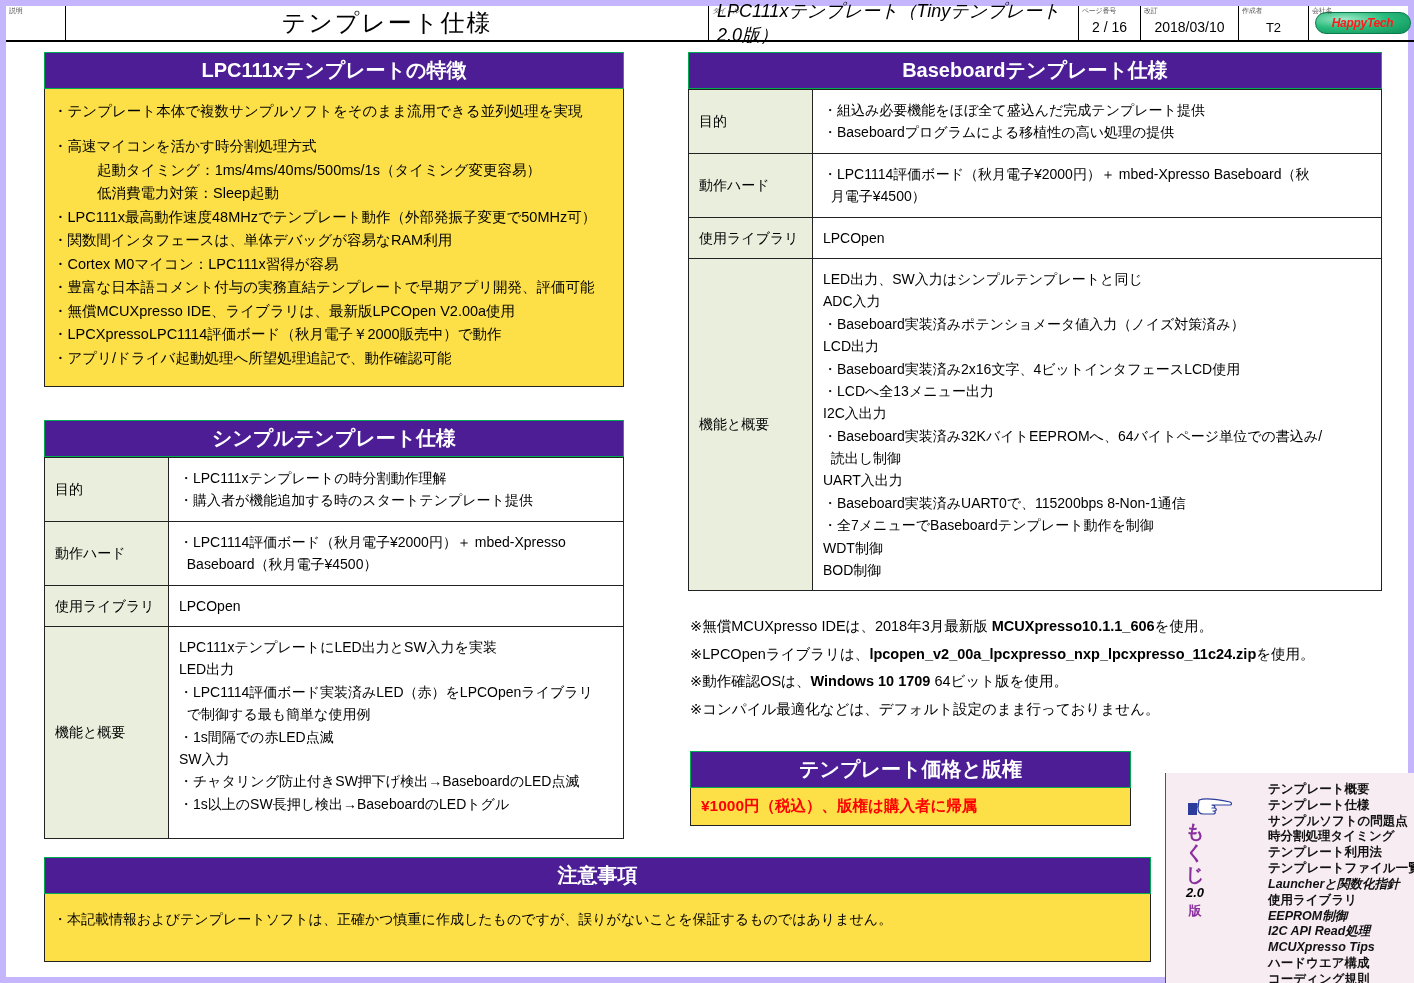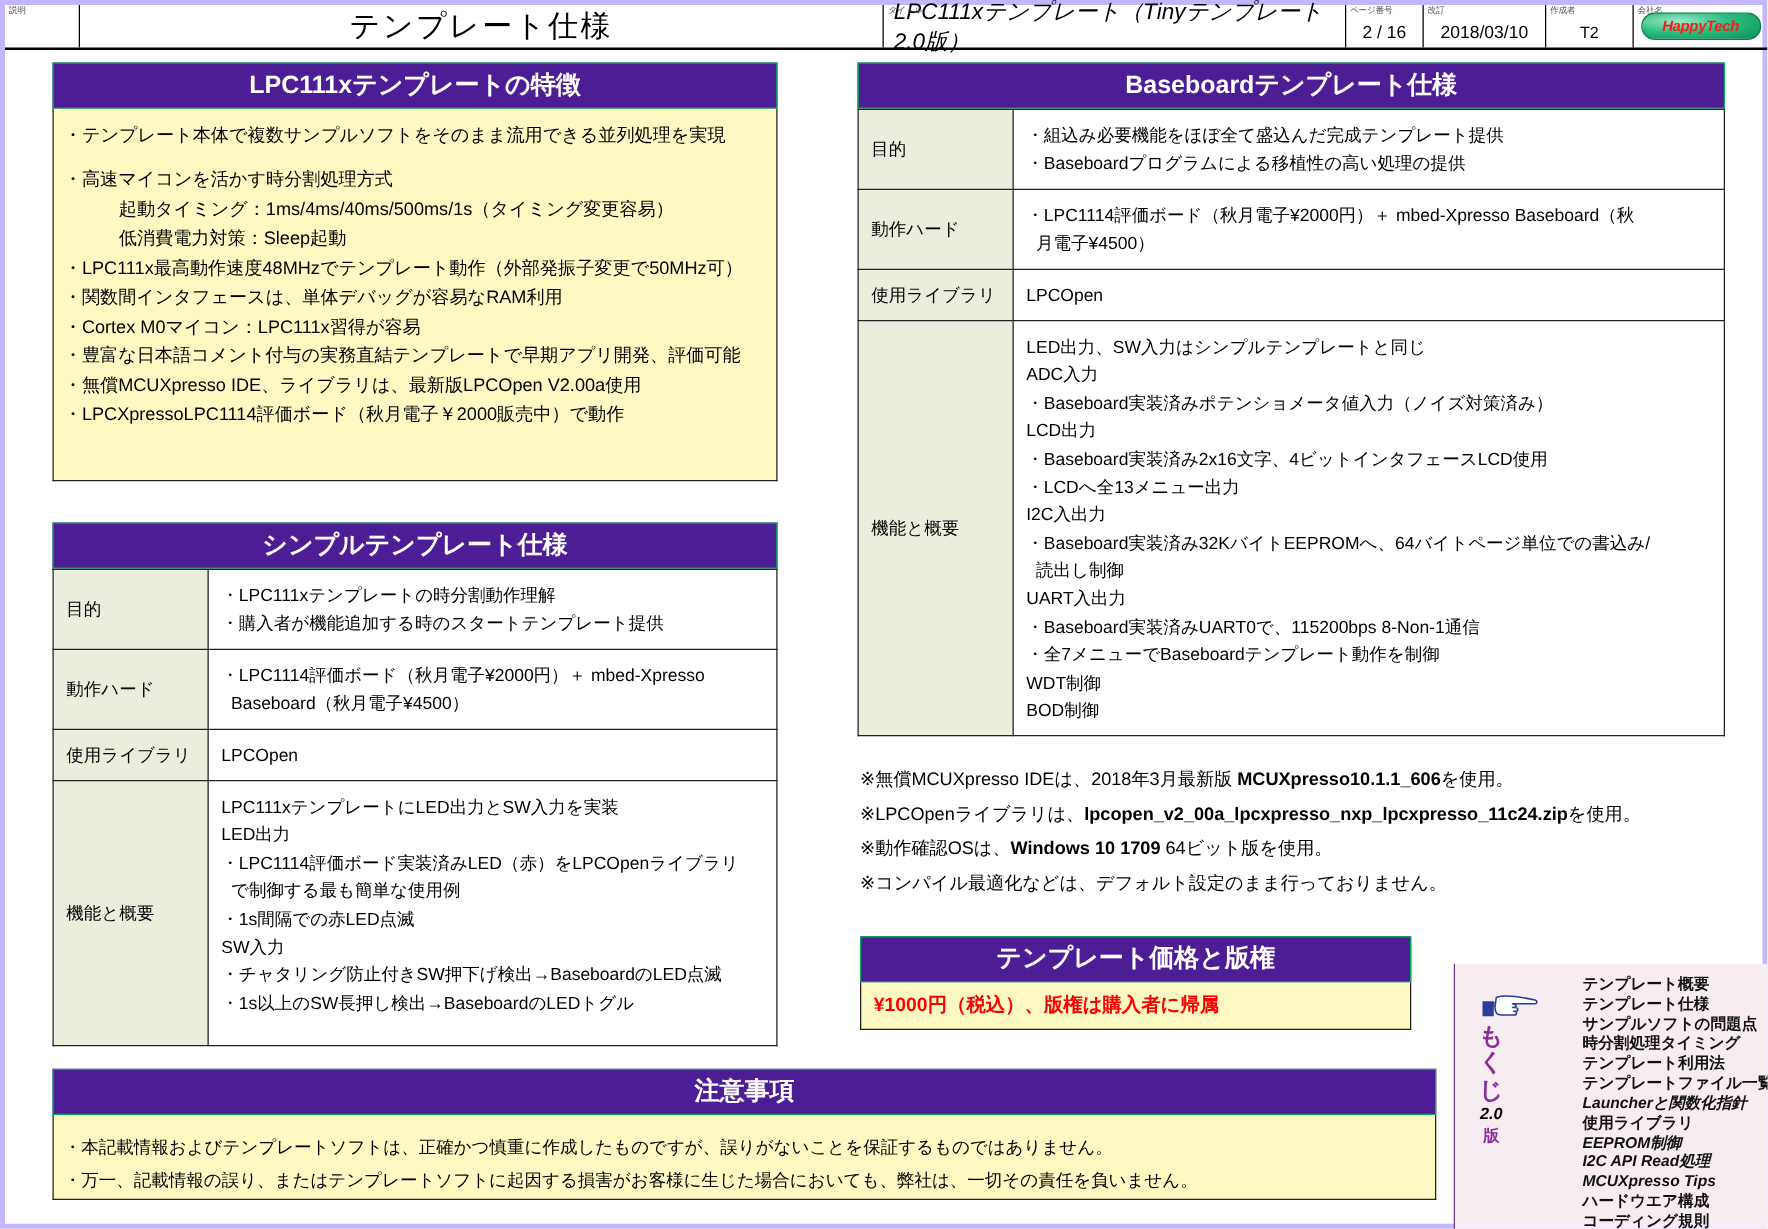--- a/index.html
+++ b/index.html
@@ -12,21 +12,21 @@
     color: #000000;
     overflow: hidden;
     position: relative;
   }
 
   
   .page {
     position: absolute;
     left: 0; top: 0;
     width: 1414px; height: 983px;
-    border: 4px solid #c4b5fd;
+    border: 6px solid #c4b5fd;
     background: #fff;
   }
 
   
   .header {
     position: absolute;
     left: 0; top: 0;
     width: 1410px;
     height: 36px;
     display: flex;
@@ -93,21 +93,21 @@
     font-size: 20px;
     font-weight: bold;
     text-align: center;
     padding: 6px 0 7px;
     line-height: 1.1;
     border: 1px solid #00ac4f;
   }
   .panel-body {
     border: 1px solid #222;
     border-top: none;
-    background: #fef9c3;
+    background: #fde047;
     padding: 10px 10px 10px 8px;
   }
 
   .line { font-size: 14.5px; line-height: 1.62; white-space: pre; }
   .line.indent1 { padding-left: 44px; }
   .line.gap { height: 12px; }
 
   
   table.spec {
     border-collapse: collapse;
@@ -263,20 +263,21 @@
         <div class="line gap"></div>
         <div class="line">・高速マイコンを活かす時分割処理方式</div>
         <div class="line indent1">起動タイミング：1ms/4ms/40ms/500ms/1s（タイミング変更容易）</div>
         <div class="line indent1">低消費電力対策：Sleep起動</div>
         <div class="line">・LPC111x最高動作速度48MHzでテンプレート動作（外部発振子変更で50MHz可）</div>
         <div class="line">・関数間インタフェースは、単体デバッグが容易なRAM利用</div>
         <div class="line">・Cortex M0マイコン：LPC111x習得が容易</div>
         <div class="line">・豊富な日本語コメント付与の実務直結テンプレートで早期アプリ開発、評価可能</div>
         <div class="line">・無償MCUXpresso IDE、ライブラリは、最新版LPCOpen V2.00a使用</div>
         <div class="line">・LPCXpressoLPC1114評価ボード（秋月電子￥2000販売中）で動作</div>
+        <div class="line">・アプリ/ドライバ起動処理へ所望処理追記で、動作確認可能</div>
       </div>
   </div>
 
   <div class="panel" style="left:38px; top:414px; width:580px;">
     <div class="panel-title">シンプルテンプレート仕様</div>
     <table class="spec">
       <colgroup>
           <col style="width:124px">
           <col>
         </colgroup>
@@ -380,21 +381,20 @@
     <div class="panel-title">テンプレート価格と版権</div>
     <div class="panel-body" style="height:38px; display:flex; align-items:center; padding-left:10px;">
       <span class="price-text">¥1000円（税込）、版権は購入者に帰属</span>
     </div>
   </div>
 
   <div class="panel" style="left:38px; top:851px; width:1107px;">
     <div class="panel-title">注意事項</div>
     <div class="panel-body" style="height:68px; padding:12px 10px 14px 8px;" id="notice-lines">
         <div class="notice-line">・本記載情報およびテンプレートソフトは、正確かつ慎重に作成したものですが、誤りがないことを保証するものではありません。</div>
-        <div class="notice-line">・万一、記載情報の誤り、またはテンプレートソフトに起因する損害がお客様に生じた場合においても、弊社は、一切その責任を負いません。</div>
       </div>
   </div>
 
   <div class="toc">
     <div class="toc-left">
       <div class="hand-icon">
         <svg viewBox="0 0 48 26" width="48" height="26">
           <path d="M2 8 h9 v12 h-9 z" fill="#2b3c9b"></path>
           <path d="M11 9 h10 v3 h-10 z" fill="#ffffff" stroke="#2b3c9b" stroke-width="1"></path>
           <path d="M13 5 C18 3, 30 4, 44 7 C46 7.5, 46 10, 44 10 L26 10

